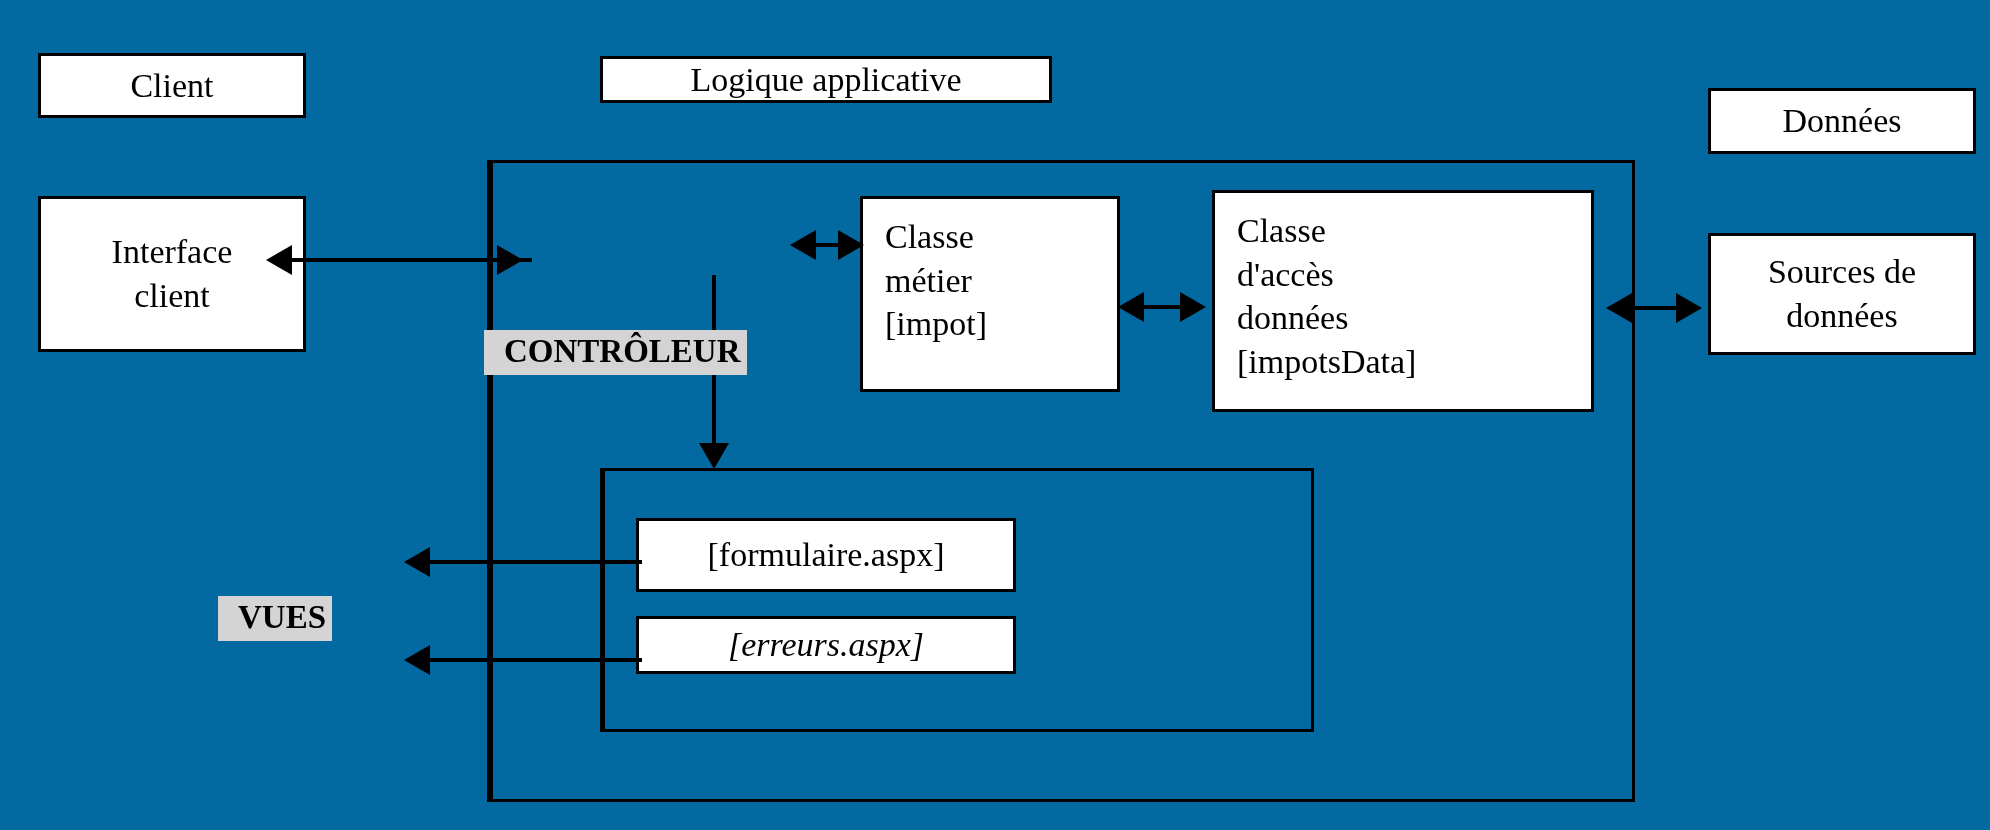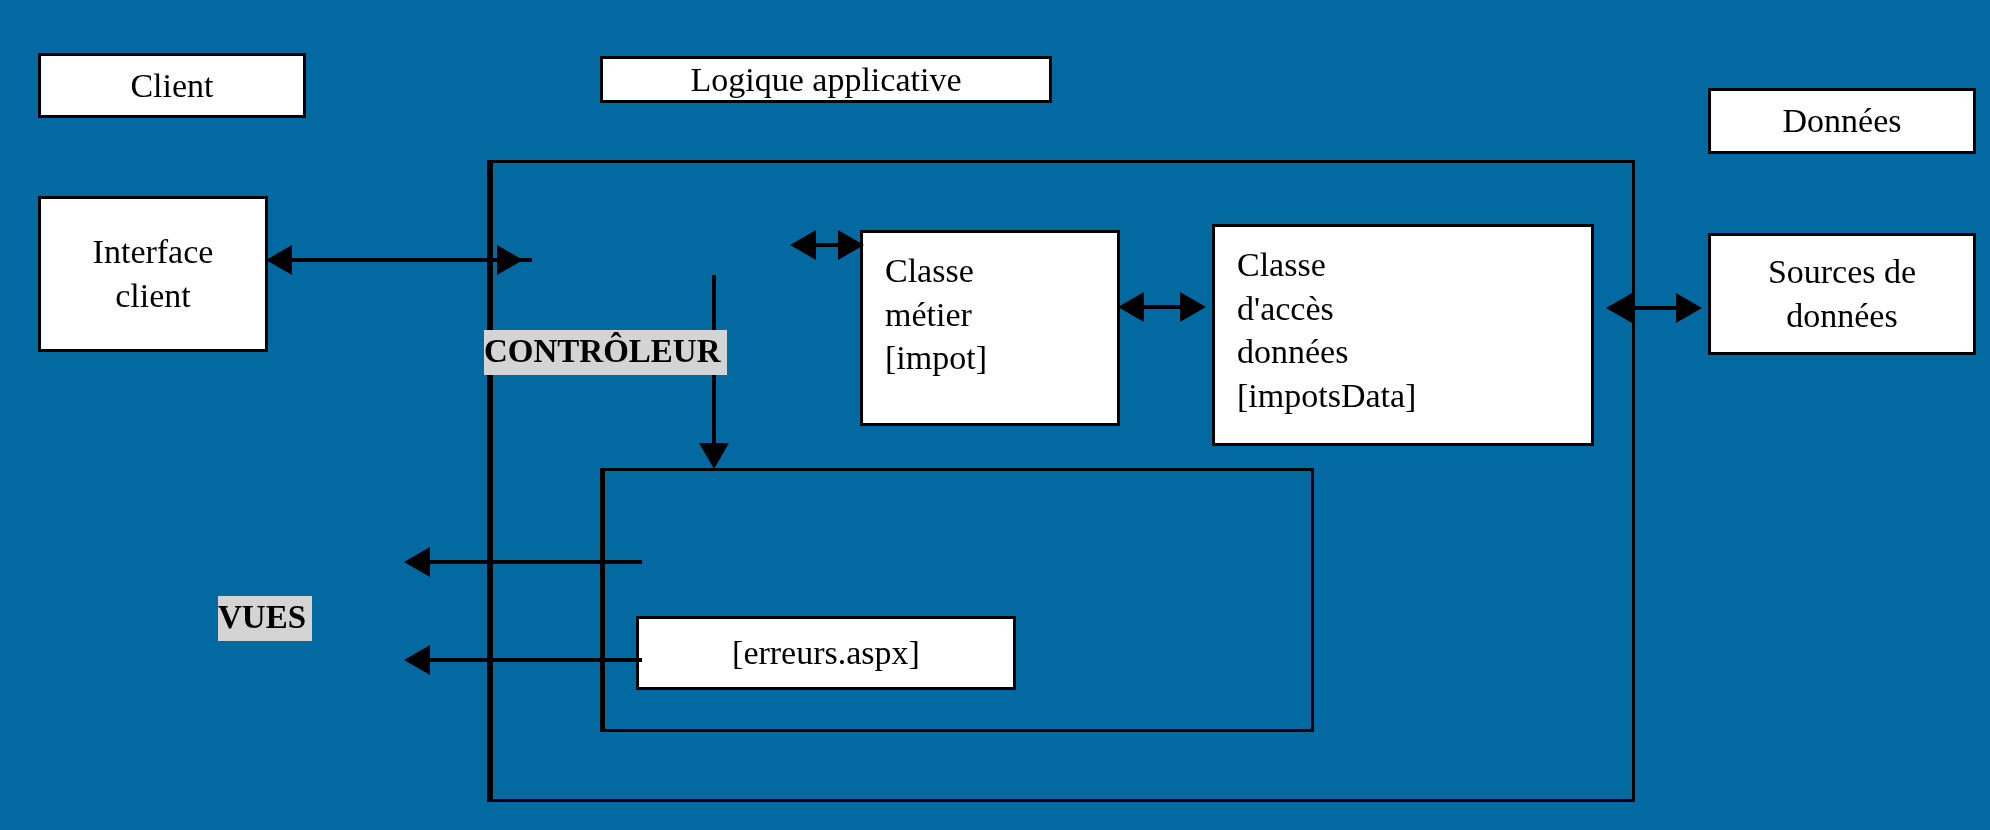--- a/index.html
+++ b/index.html
@@ -30,37 +30,36 @@
     color: #000000;
     text-align: center;
     z-index: 3;
   }
   .box.left-text {
     justify-content: flex-start;
     text-align: left;
     padding-left: 22px;
     align-items: flex-start;
     padding-top: 16px;
-    margin-top: 34px;
   }
   .container-box {
     position: absolute;
     box-sizing: border-box;
     border: 3px solid #000000;
     background: transparent;
     z-index: 1;
   }
   .tag {
     position: absolute;
     background: #d4d4d4;
     color: #000000;
     font-weight: bold;
     font-size: 33px;
     line-height: 1;
-    padding: 5px 6px 7px 0;
+    padding: 5px 6px 7px 20px;
     white-space: nowrap;
     z-index: 6;
   }
   .hline {
     position: absolute;
     height: 0;
     border-top: 4px solid #000000;
     z-index: 4;
   }
   .vline {
@@ -106,21 +105,21 @@
   </div>
 
   <div class="box" style="left:1708px; top:88px; width:268px; height:66px;">
     <span class="bline">Données</span>
   </div>
 
   <div class="container-box" style="left:487px; top:160px; width:1148px; height:642px;"></div>
 
   <div class="container-box" style="left:600px; top:468px; width:714px; height:264px;"></div>
 
-  <div class="box" style="left:38px; top:196px; width:230px; height:156px; flex-direction:column;">
+  <div class="box" style="left:38px; top:196px; width:268px; height:156px; flex-direction:column;">
     <span class="bline">Interface
 client</span>
   </div>
 
   <div class="box" style="left:1708px; top:233px; width:268px; height:122px; flex-direction:column;">
     <span class="bline">Sources de
 données</span>
   </div>
 
 
@@ -130,22 +129,25 @@
 [impot]</span>
   </div>
 
   <div class="box left-text" style="left:1212px; top:190px; width:382px; height:222px;">
     <span class="bline">Classe
 d'accès
 données
 [impotsData]</span>
   </div>
 
+  <div class="box" style="left:636px; top:518px; width:380px; height:74px;">
+    <span class="bline">[formulaire.aspx]</span>
+  </div>
 
-  <div class="box" style="left:636px; top:616px; width:380px; height:74px;">
+  <div class="box" style="left:636px; top:616px; width:380px; height:58px;font-style:italic;">
     <span class="bline">[erreurs.aspx]</span>
   </div>
 
   <div class="hline" style="left:292px; top:258px; width:240px;"></div>
   <div class="arrow arrow-left" style="left:266px; top:245px;"></div>
   <div class="arrow arrow-right" style="left:497px; top:245px;"></div>
 
   <div class="hline" style="left:812px; top:243px; width:40px;"></div>
   <div class="arrow arrow-left" style="left:790px; top:230px;"></div>
   <div class="arrow arrow-right" style="left:838px; top:230px;"></div>

